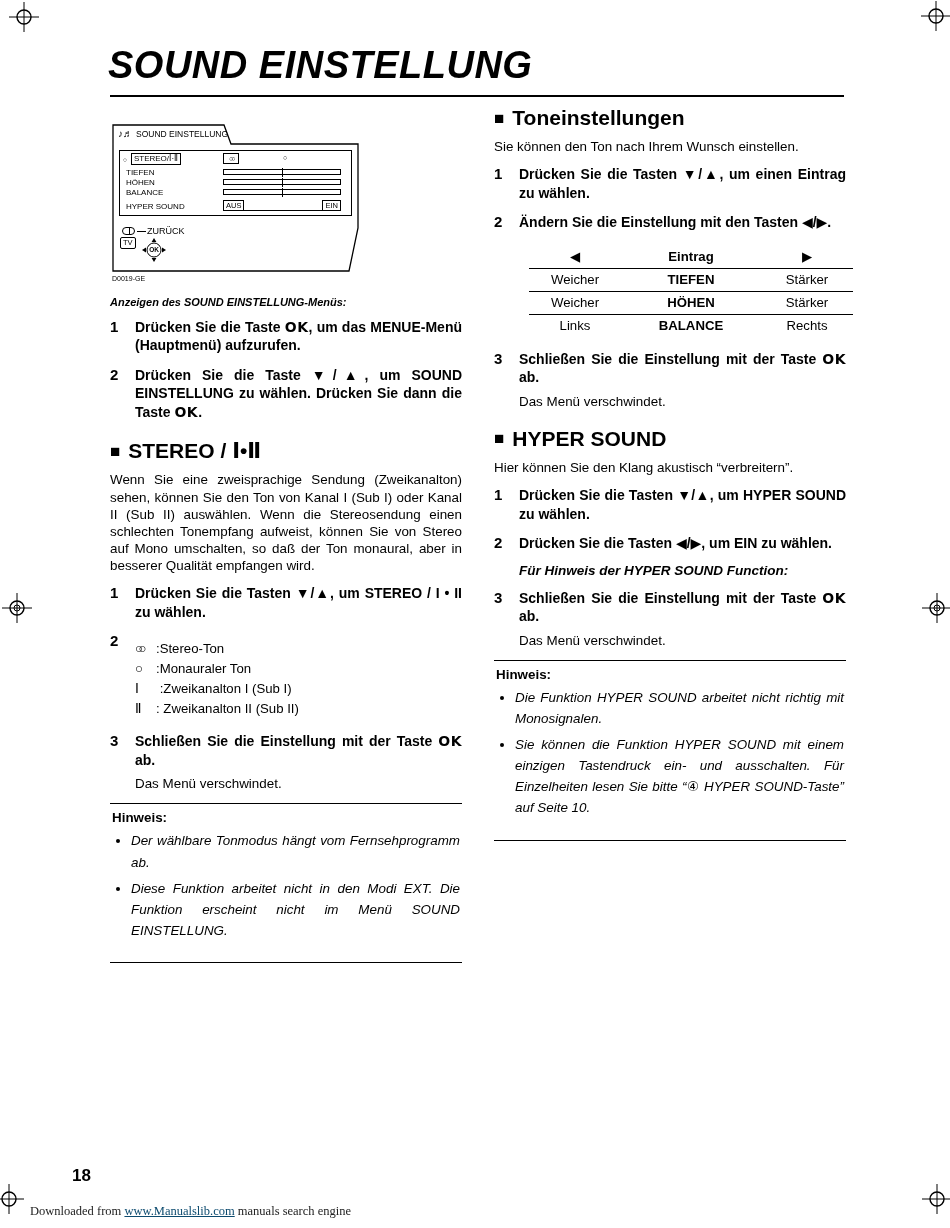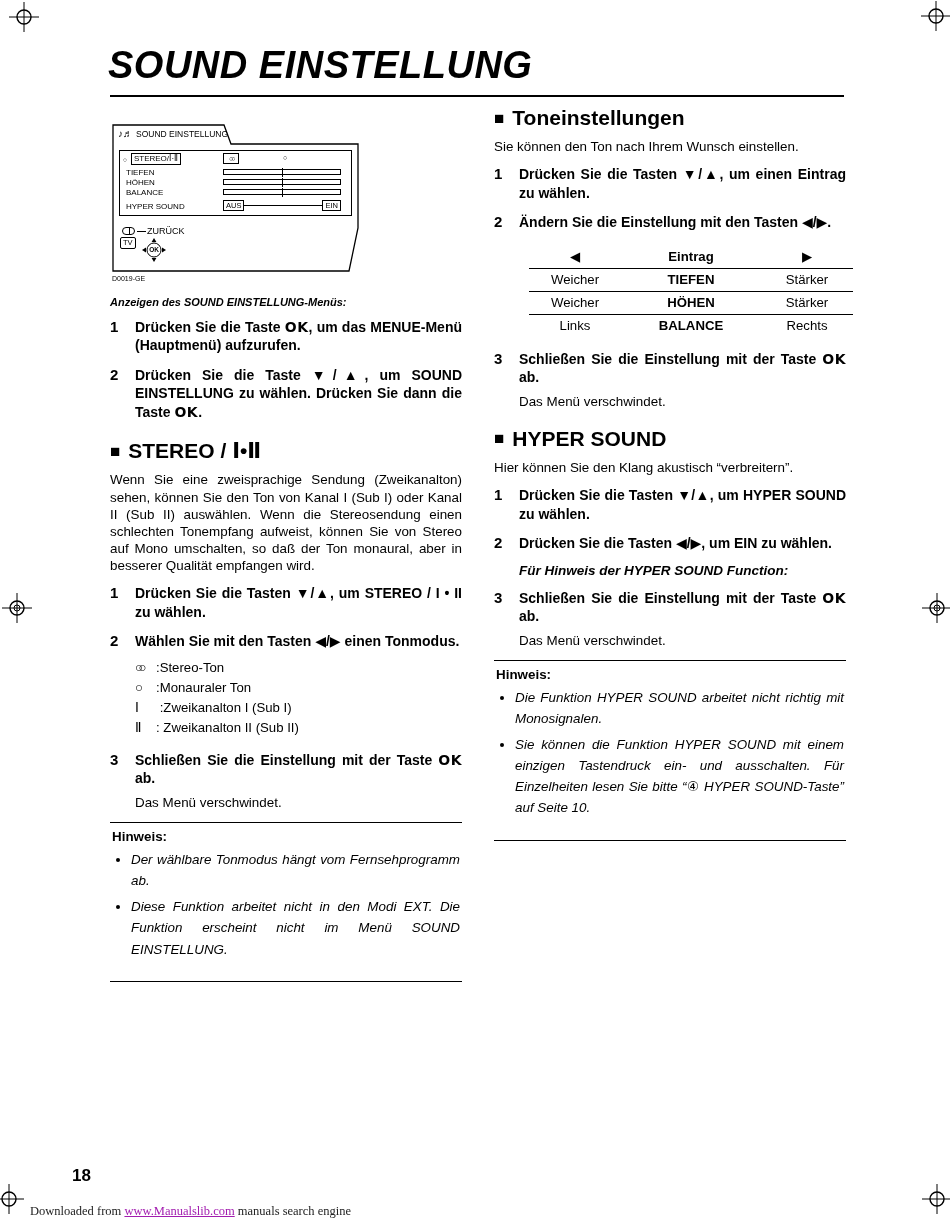--- a/index.html
+++ b/index.html
@@ -31,21 +31,21 @@
   .cursor { font-size:6.5px; }
   .sel-box { border:1px solid #000; padding:0 2px; line-height:10px; }
   .mi { position:absolute; left:6px; line-height:9px; }
   .mi1 { top:17px; } .mi2 { top:27px; } .mi3 { top:37px; } .mi4 { top:51px; }
   .ind-box { position:absolute; left:103px; top:2px; border:1px solid #000; padding:0 5px;
              font-size:7px; line-height:9px; letter-spacing:-2px; }
   .ind2 { position:absolute; left:163px; top:2px; font-size:7px; line-height:9px; }
   .slider { position:absolute; left:103px; width:118px; height:6px; border:1px solid #000; }
   .s1 { top:18px; } .s2 { top:28px; } .s3 { top:38px; }
   .slider::after { content:""; position:absolute; left:50%; top:-2px; width:1px; height:9px; background:#000; }
-  .hyper-row { position:absolute; left:103px; top:49px; width:118px; display:flex; align-items:center; }
+  .hyper-row { position:absolute; left:103px; top:49px; width:118px; display:flex; align-items:flex-end; }
   .small-box { border:1px solid #000; font-size:7.5px; padding:0 2px; line-height:9px; }
   .conn { flex:1; height:1px; background:#000; }
   .back-row { position:absolute; left:10px; top:102px; display:flex; align-items:center; font-size:9px;text-align:right; }
   .pill { width:13px; height:8px; border:1px solid #000; border-radius:4px; position:relative; }
   .pill::after { content:""; position:absolute; left:50%; top:0; bottom:0; width:1px; background:#000; }
   .conn2 { width:9px; height:1px; background:#000; margin:0 1px 0 2px; }
   .remote-row { position:absolute; left:8px; top:113px; display:flex; align-items:flex-start; gap:5px; }
   .tv-box { border:1px solid #000; font-size:7.5px; padding:0 2px; line-height:10px; border-radius:2px; }
   .fig-id { font-size:7px; margin-top:3px; }
 
@@ -81,21 +81,21 @@
   .c { text-align:center; font-size:13.2px; }
   .t-head .c { font-weight:bold; }
   .c-mid { font-weight:bold; }
 
   .sub-note-head { font-weight:bold; font-style:italic; font-size:13.5px; margin-top:10px; }
   .sub-note-text { margin-top:5px; }
 
   .page-num { position:absolute; left:72px; top:1166px; font-size:17px; font-weight:bold; }
   .footer { position:absolute; left:30px; top:1204px; font-family:"Liberation Serif","DejaVu Serif",serif;
             font-size:12.5px; color:#222; }
-  .footer a { color:#a21caf; text-decoration:underline; cursor:pointer; }
+  .footer a { color:#0c4a6e; text-decoration:underline; cursor:pointer; }
 </style>
 </head>
 <body>
 
 <svg class="regmark" style="left:9px;top:2px;" width="30" height="30">
     <line x1="15" y1="0" x2="15" y2="30" stroke="#000"></line>
     <line x1="0" y1="15" x2="30" y2="15" stroke="#000"></line>
     <circle cx="15" cy="15" r="7" fill="none" stroke="#000" stroke-width="1.4"></circle>
   </svg>
 <svg class="regmark" style="left:921px;top:1px;" width="30" height="30">
@@ -205,21 +205,20 @@
   <div class="step">
     <span class="step-num">1</span>
     <div class="step-body">
       <p class="step-main"><span>Drücken Sie die Tasten ▼/▲, um STEREO / I • II zu wählen.</span></p>
     </div>
   </div>
 
   <div class="step">
     <span class="step-num">2</span>
     <div class="step-body">
-      <p class="step-main"><span>Wählen Sie mit den Tasten ◀/▶ einen Tonmodus.</span></p>
       <div class="mode-list">
         <div class="mode-item">
             <span class="mode-icon glyph-tight">○○</span>
             <span class="mode-text">:Stereo-Ton</span>
           </div>
         <div class="mode-item">
             <span class="mode-icon">○</span>
             <span class="mode-text">:Monauraler Ton</span>
           </div>
         <div class="mode-item">

